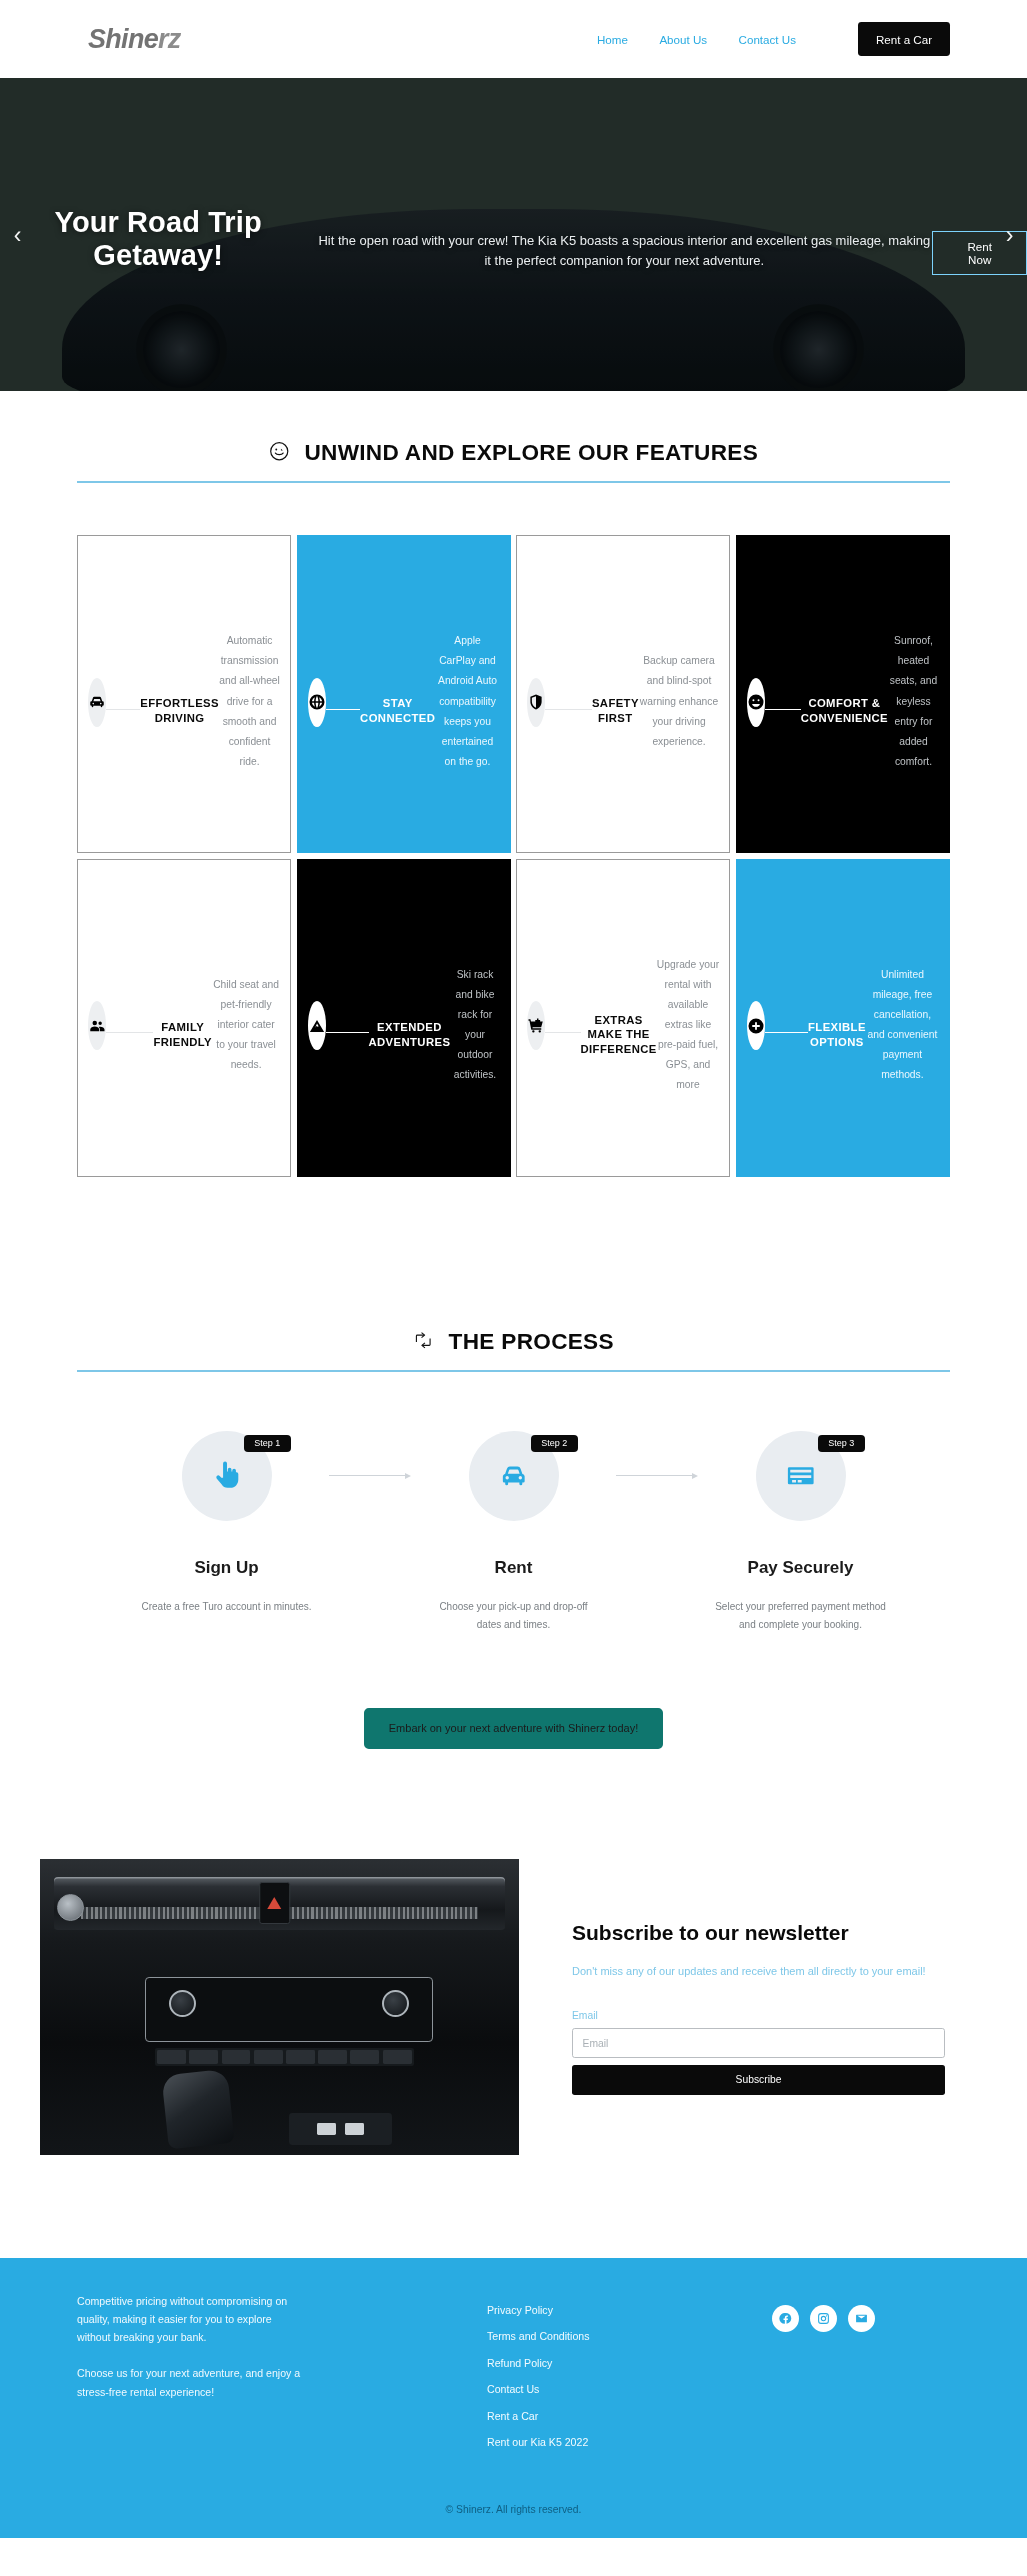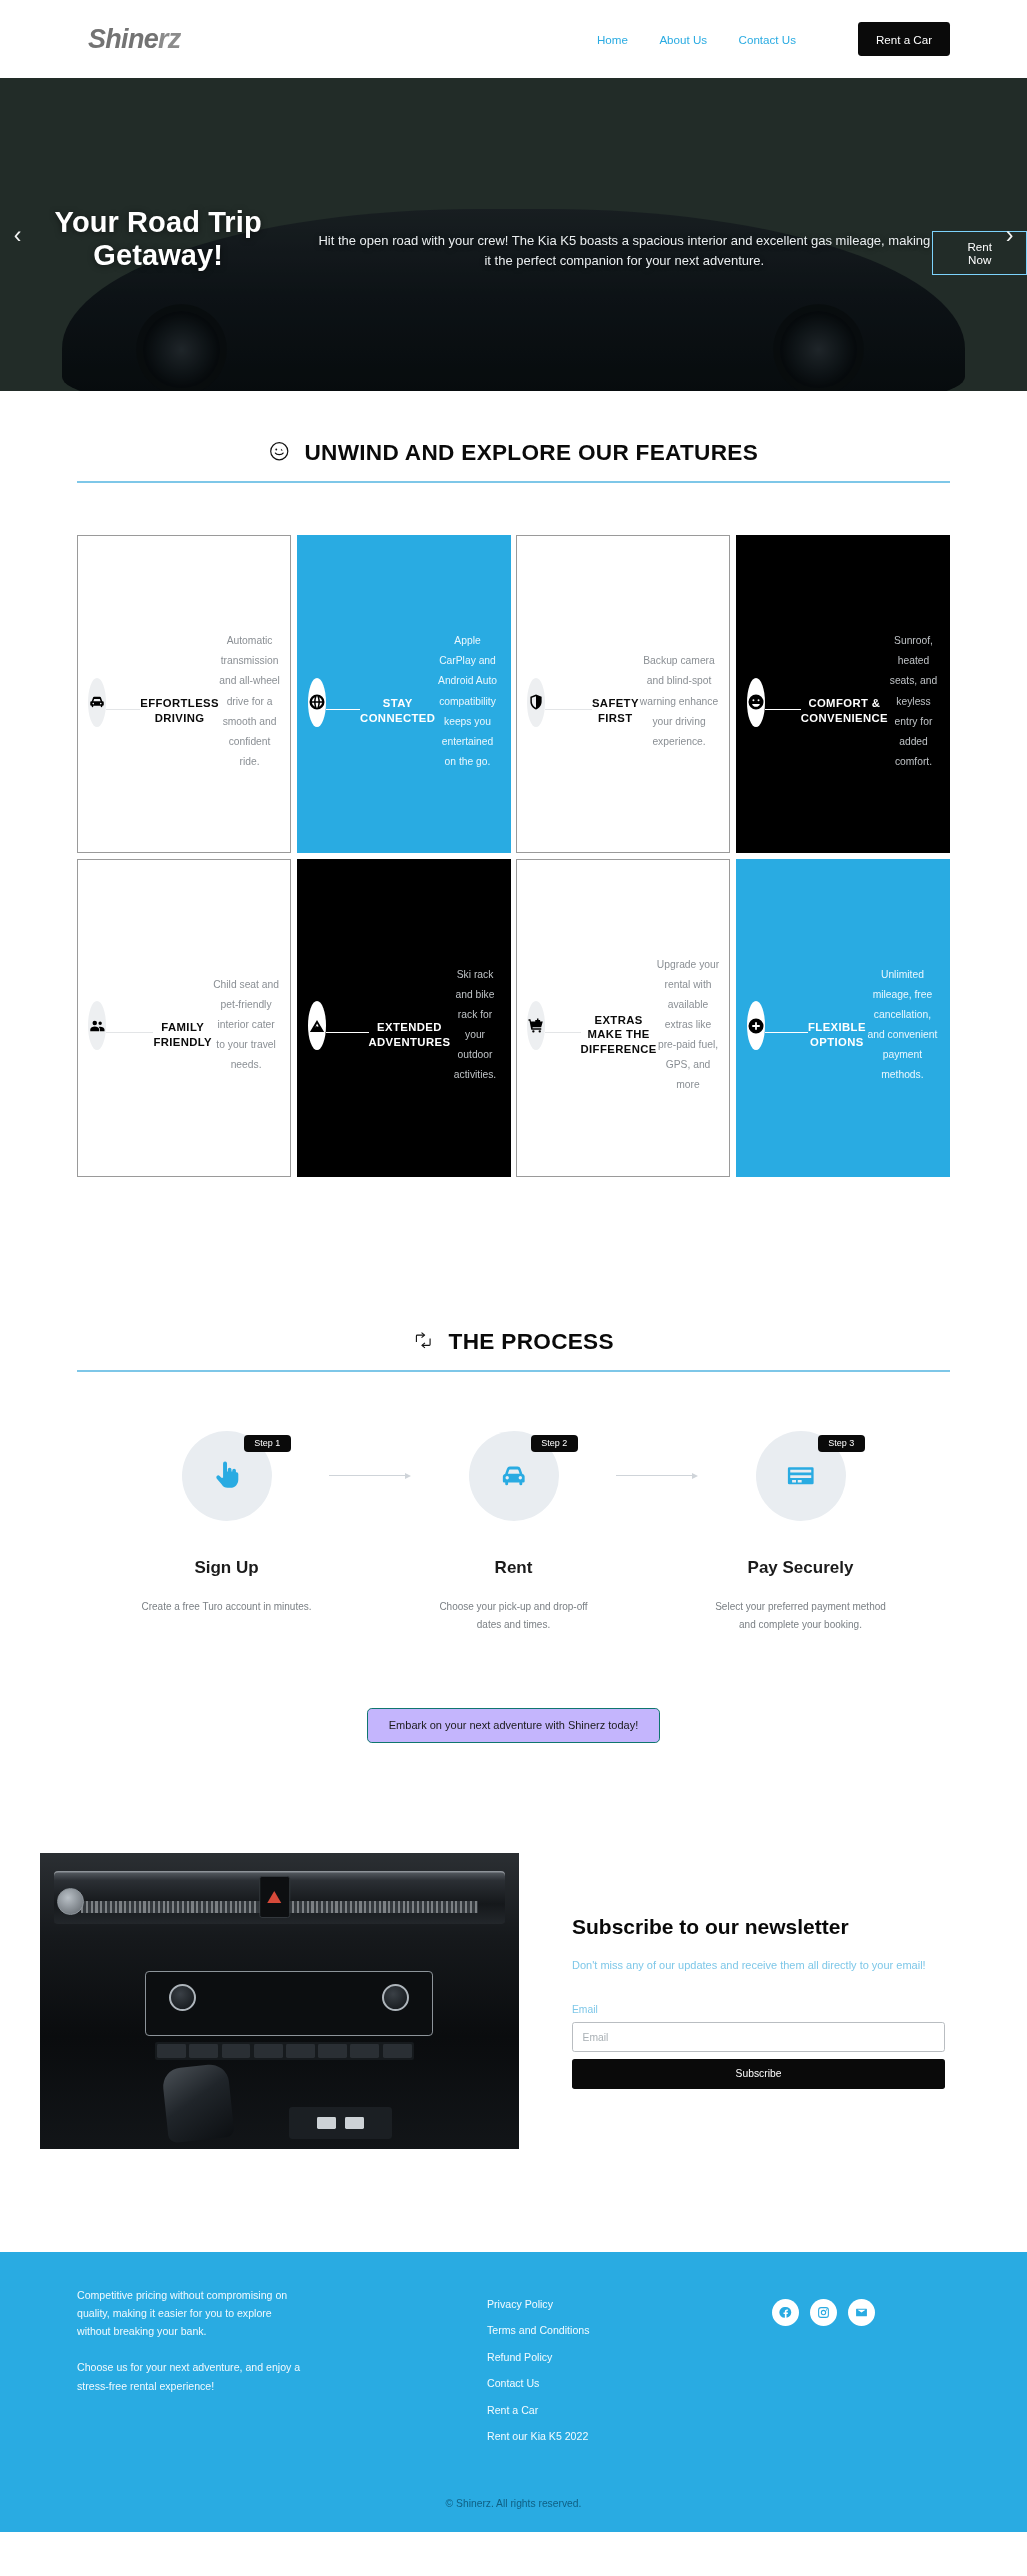--- a/index.html
+++ b/index.html
@@ -271,22 +271,22 @@
   }
   .step-arrow .line { flex: 1; height: 0.7px; background: #cfd4d9; }
   .step-arrow .head {
     width: 0; height: 0;
     border-left: 6.2px solid #cfd4d9;
     border-top: 3.4px solid transparent;
     border-bottom: 3.4px solid transparent;
   }
   .cta-wrap { display: flex; justify-content: center; margin-top: 75px; }
   .cta-btn {
-    background: #c4b5fd;
-    border: 1px solid #0f766e;
+    background: #0f766e;
+    border: 4px solid #0f766e;
     border-radius: 4.8px;
     color: #1b1b1b;
     font-size: 11px;
     padding: 10.3px 20.5px;
     cursor: pointer;
     font-family: inherit;
     text-align: right;
   }
 
   

